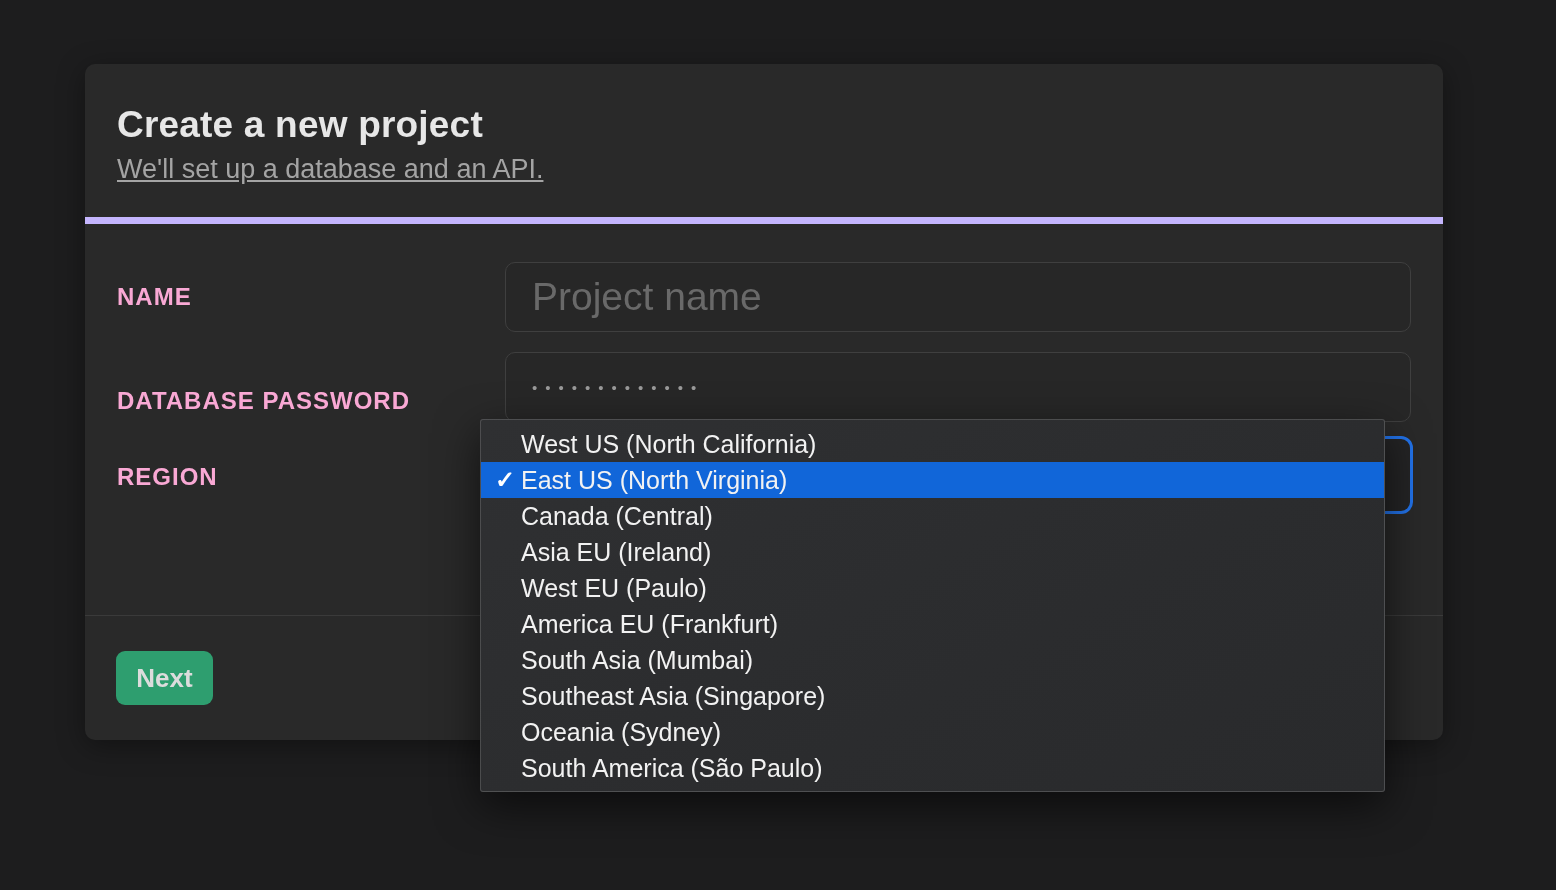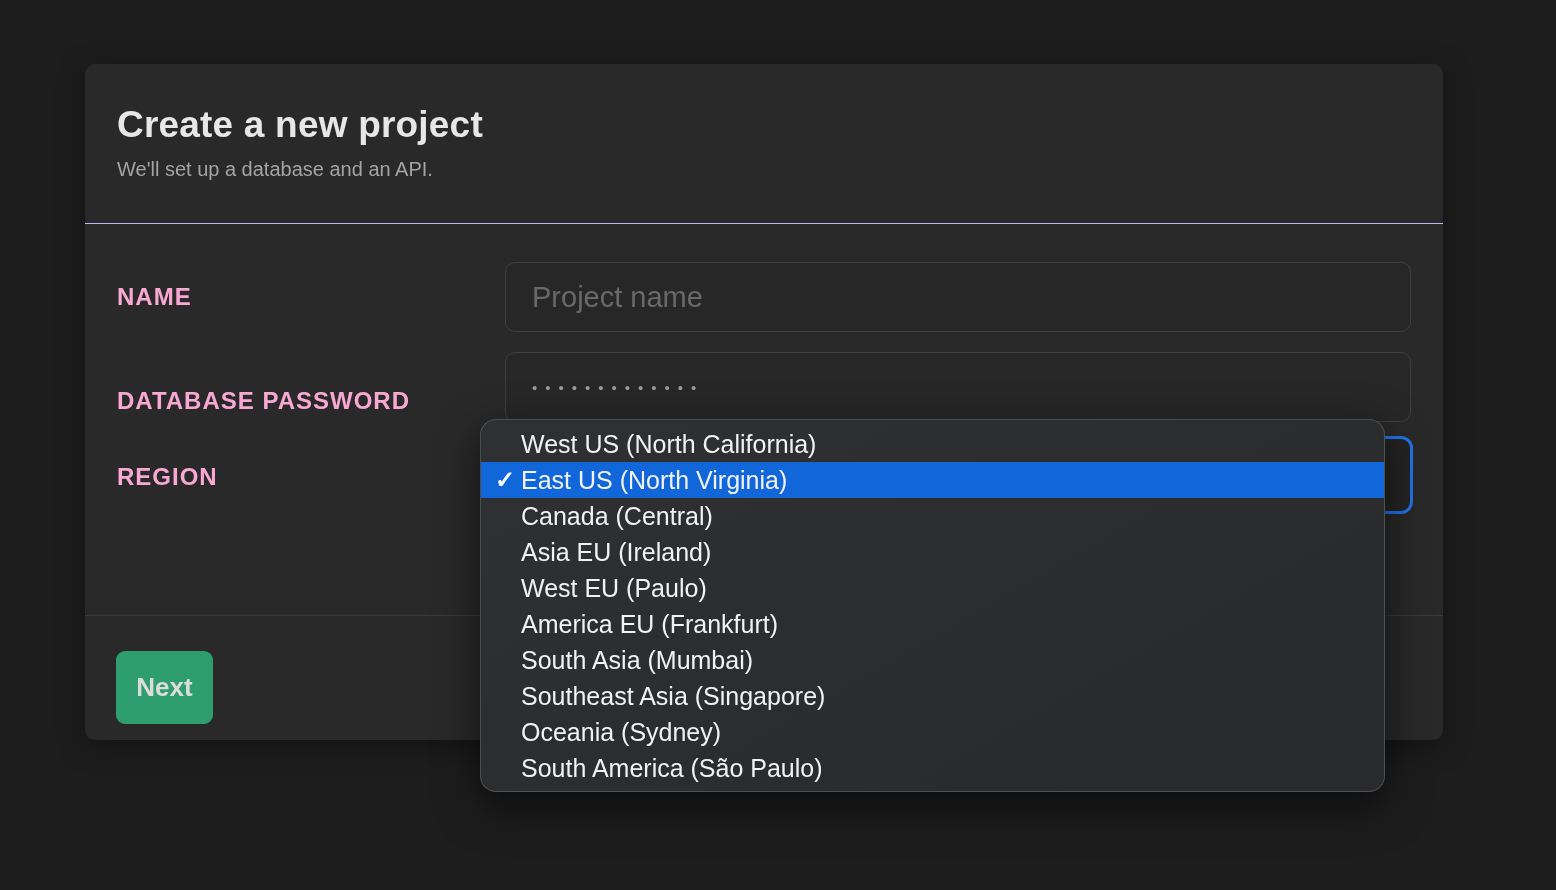--- a/index.html
+++ b/index.html
@@ -17,36 +17,37 @@
     left: 85px; top: 64px;
     width: 1358px; height: 676px;
     background: #292929;
     border-radius: 10px;
     box-shadow: 0 6px 28px rgba(0,0,0,0.38);
   }
   .card-header {
     position: absolute;
     left: 0; top: 0; right: 0;
     height: 160px;
-    border-bottom: 1px solid #c4b5fd;
+    border-bottom: 7px solid #c4b5fd;
     padding: 38px 32px 0 32px;
   }
   .card-title {
     font-size: 37px;
     font-weight: 700;
     color: #e7e7e7;
     letter-spacing: 0.2px;
     line-height: 46px;
   }
   .card-subtitle {
     margin-top: 4px;
-    font-size: 20px;
+    font-size: 27px;
     font-weight: 400;
     color: #a4a4a4;
     line-height: 34px;
+    text-decoration: underline;
   }
 
   
   .field-label {
     position: absolute;
     left: 32px;
     font-size: 24px;
     font-weight: 700;
     letter-spacing: 1px;
     color: #f9a8d4;
@@ -58,21 +59,21 @@
 
   .text-input {
     position: absolute;
     left: 420px;
     width: 906px; height: 70px;
     background: #272727;
     border: 1px solid #3f3f3f;
     border-radius: 10px;
     color: #7dd3fc;
     font-family: "Liberation Sans", sans-serif;
-    font-size: 29px;
+    font-size: 39px;
     padding: 0 26px;
     outline: none;
   }
   .text-input::placeholder { color: #696969; opacity: 1; }
   .input-name     { top: 198px; }
   .input-password {
     top: 288px;
     font-size: 15px;
     letter-spacing: 8px;
     color: #9a9a9a;
@@ -90,39 +91,39 @@
   
   .card-footer {
     position: absolute;
     left: 0; right: 0; top: 551px;
     height: 125px;
     border-top: 1px solid #3a3a3a;
   }
   .next-button {
     position: absolute;
     left: 31px; top: 35px;
-    width: 97px; height: 73px;
+    width: 97px; height: 54px;
     background: #2e9e6f;
     border: none;
     border-radius: 9px;
     color: #dcdcdc;
     font-family: "Liberation Sans", sans-serif;
     font-size: 26px;
     font-weight: 700;
     cursor: pointer;
   }
 
   
   .dropdown {
     position: absolute;
     left: 480px; top: 419px;
     width: 905px; height: 373px;
     background: linear-gradient(150deg, #2f3032 0%, #2b2c2e 60%, #292a2c 100%);
     border: 1px solid rgba(255,255,255,0.16);
-    border-radius: 16px;
+    border-radius: 3px;
     box-shadow: 0 14px 44px rgba(0,0,0,0.6);
     padding: 6px 0;
     z-index: 10;
   }
   .dropdown-item {
     position: relative;
     height: 36px;
     line-height: 36px;
     padding-left: 40px;
     font-size: 25px;

